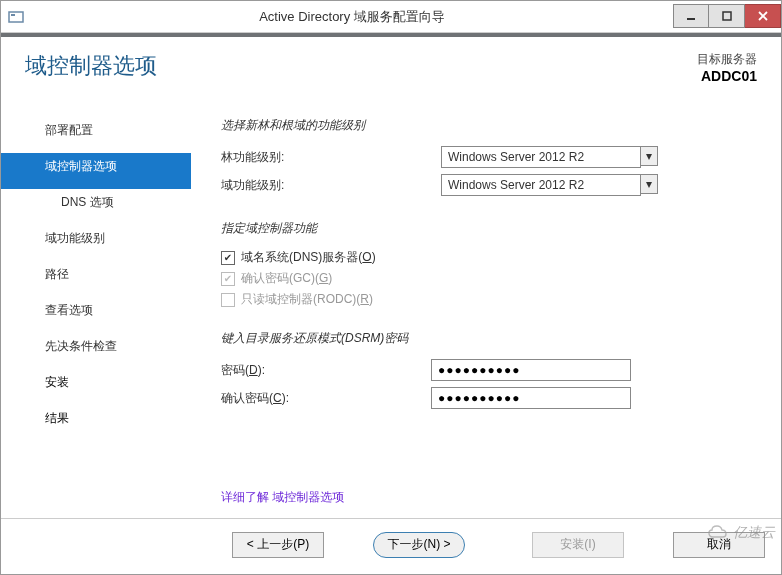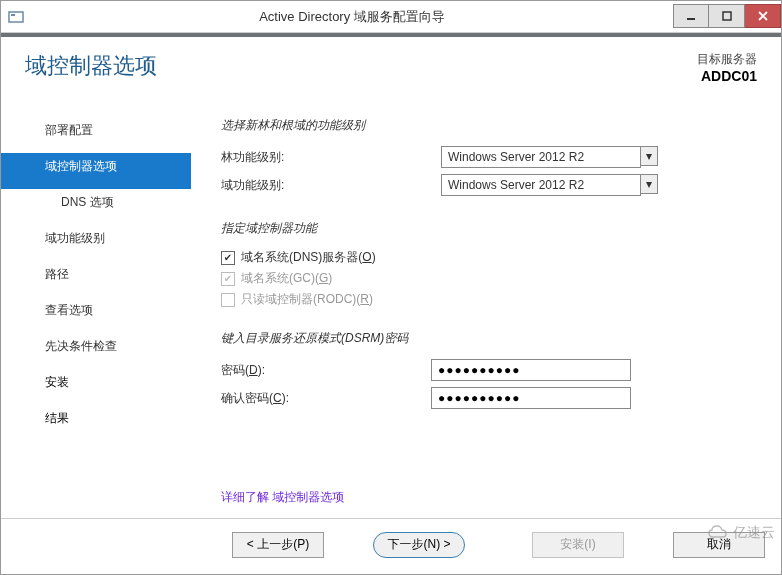--- a/index.html
+++ b/index.html
@@ -36,21 +36,21 @@
 .chk { width: 14px; height: 14px; border: 1px solid #666; margin-right: 6px; display: flex; align-items: center; justify-content: center; font-size: 10px; }
 .chk.disabled { border-color: #bbb; color: #bbb; }
 .chk-label.disabled { color: #999; }
 .chk-label u { text-decoration: underline; }
 .pwd-input { width: 200px; height: 22px; border: 1px solid #888; padding: 0 6px; font-size: 12px; letter-spacing: 1px; }
 .link { color: #6d28d9; cursor: pointer; position: absolute; bottom: 12px; }
 .footer { height: 52px; border-top: 1px solid #ccc; display: flex; align-items: center; justify-content: flex-end; padding: 0 16px; gap: 6px; }
 .btn { min-width: 92px; height: 26px; border: 1px solid #999; background: #f0f0f0; font-size: 12px; display: flex; align-items: center; justify-content: center; cursor: pointer; margin-left: 43px; }
 .btn.disabled { color: #9a9a9a; border-color: #c4c4c4; }
 .btn.primary { border-color: #3c7fb1; border-radius: 13px; }
-.watermark { position: absolute; right: 6px; bottom: 30px; opacity: 0.65; display: flex; align-items: center; gap: 4px; font-size: 14px; color: #888; }
+.watermark { position: absolute; right: 6px; bottom: 30px; opacity: 0.65; display: flex; align-items: center; gap: 4px; font-size: 14px; color: #888; font-style: italic; }
 </style>
 </head>
 <body>
 
 <div class="window">
   <div class="titlebar">
     <span class="titlebar-icon">
       <svg viewBox="0 0 18 18">
           <rect x="2" y="4" width="14" height="10" fill="none" stroke="#6b8aa8" stroke-width="1.5"></rect>
           <rect x="4" y="6" width="4" height="2" fill="#6b8aa8"></rect>
@@ -125,21 +125,21 @@
       </div>
 
       <div class="spacer"></div>
       <div class="section-heading">指定域控制器功能</div>
       <div class="chk-row">
         <div class="chk">✔</div>
         <span class="chk-label"><span>域名系统(DNS)服务器(</span><u>O</u><span>)</span></span>
       </div>
       <div class="chk-row">
         <div class="chk disabled">✔</div>
-        <span class="chk-label disabled"><span>域名系统(GC)(</span><u>G</u><span>)</span></span>
+        <span class="chk-label disabled"><span>确认密码(GC)(</span><u>G</u><span>)</span></span>
       </div>
       <div class="chk-row">
         <div class="chk disabled"></div>
         <span class="chk-label disabled"><span>只读域控制器(RODC)(</span><u>R</u><span>)</span></span>
       </div>
 
       <div class="spacer"></div>
       <div class="section-heading">键入目录服务还原模式(DSRM)密码</div>
       <div class="form-row">
         <div class="form-label"><span>密码(</span><u>D</u><span>):</span></div>

